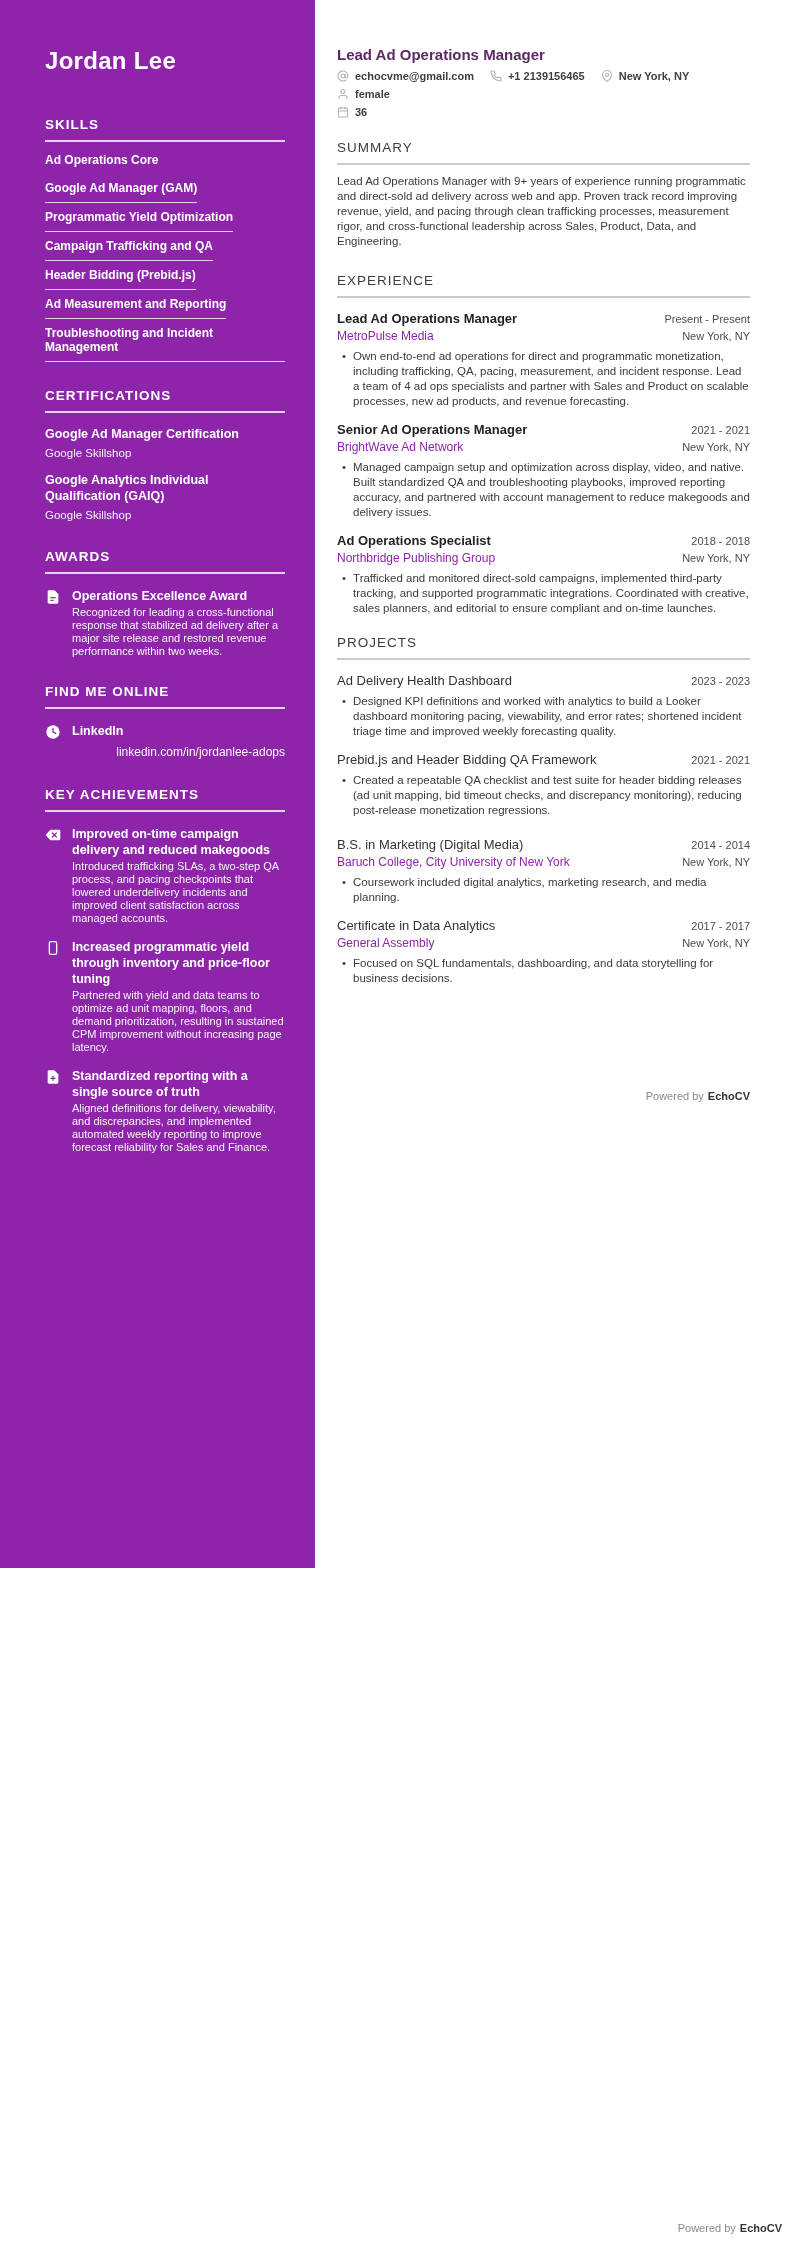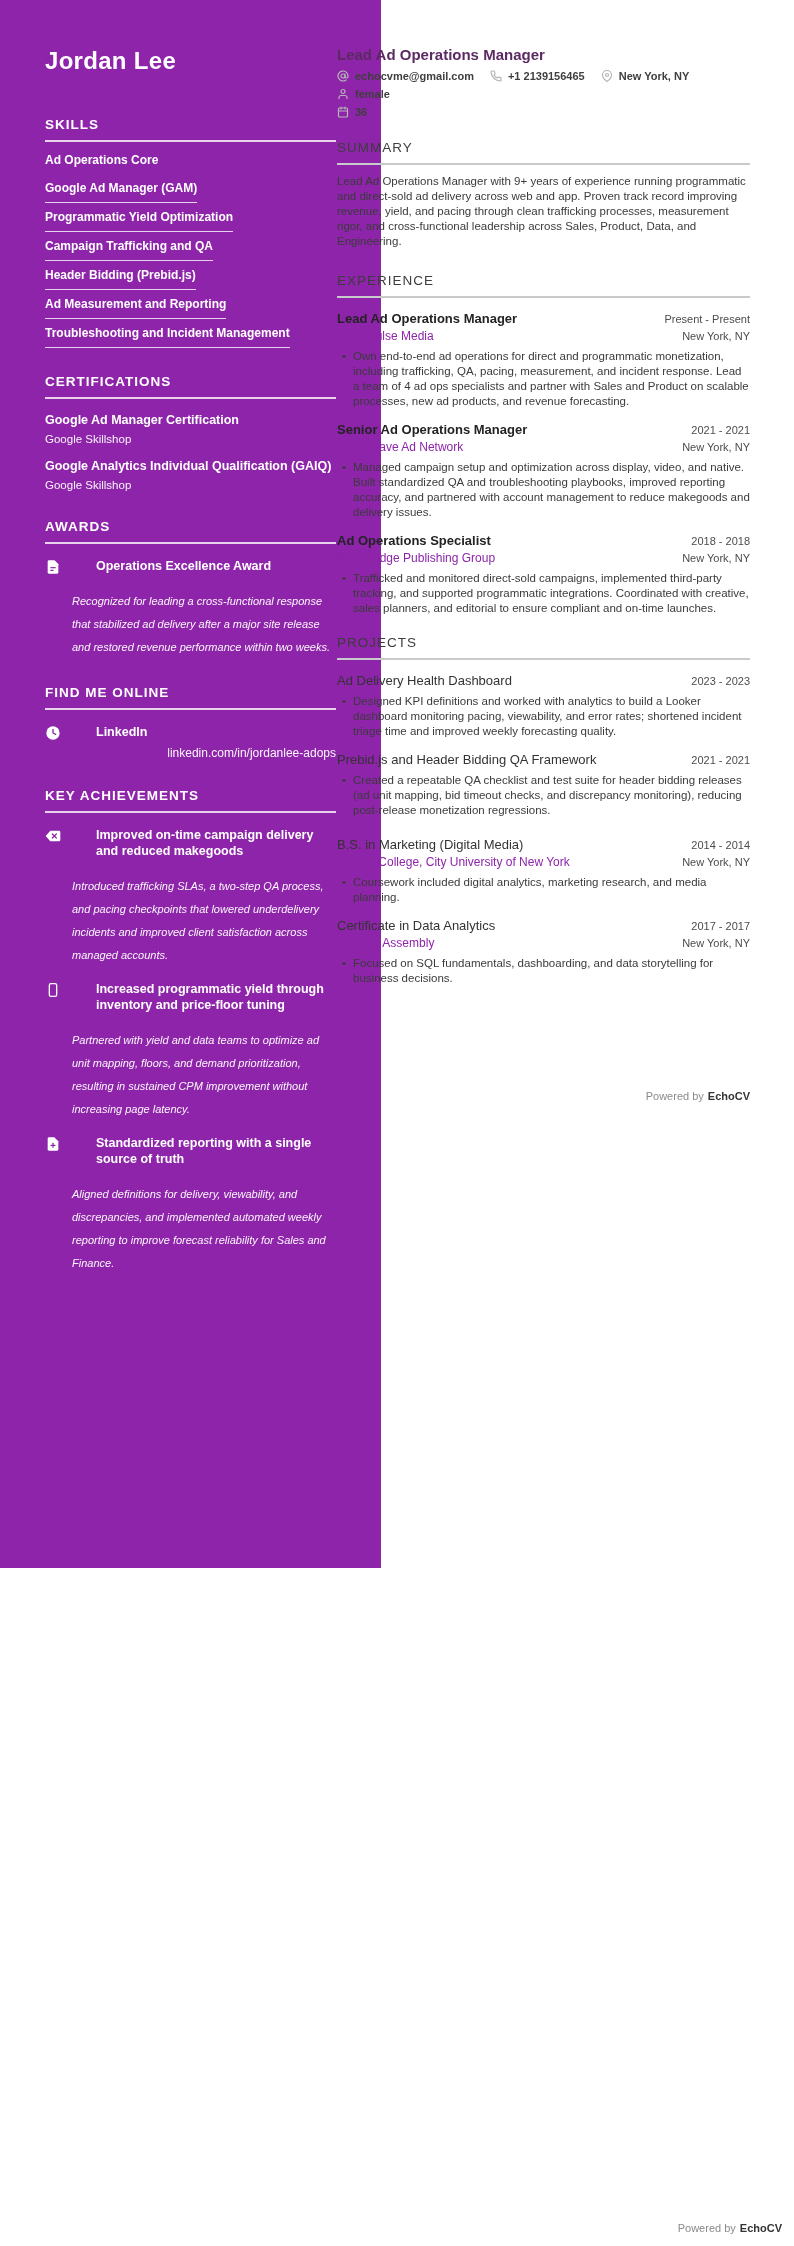--- a/index.html
+++ b/index.html
@@ -1,39 +1,39 @@
 <!DOCTYPE html>
 <html><head>
 <meta charset="utf-8">
 <style>
   html,body{margin:0;padding:0;background:#ffffff;}
   *{box-sizing:border-box;}
   body{font-family:"Liberation Sans", sans-serif;}
   .canvas{position:relative;width:794px;height:2246px;background:#ffffff;overflow:hidden;}
 
   
-  .sidebar{position:absolute;left:0;top:0;width:381px;height:1568px;background:#8e24aa;
-           padding:45px 45px 0 45px;color:#fff;}
+  .sidebar{position:absolute;left:0;top:0;width:315px;height:1568px;background:#8e24aa;
+           padding:45px 30px 0 45px;color:#fff;}
   .side-name{font-size:24px;font-weight:700;letter-spacing:.3px;margin:2px 0 0 0;}
   .side-section{margin-top:0;}
   .side-heading{font-size:13.5px;font-weight:600;letter-spacing:1px;color:#fff;
                 border-bottom:2px solid rgba(255,255,255,.8);padding-bottom:8px;margin:0;}
   .skills-list{margin-top:4px;}
   .skill{font-size:12px;font-weight:700;color:#fff;padding:7px 0 7px 0;display:table;}
   .skill + .skill{border-bottom:0;}
   .skill.underlined{border-bottom:1px solid rgba(255,255,255,.8);}
   .cert-item{margin-top:13px;}
   .cert-name{font-size:12.5px;font-weight:700;line-height:16px;}
   .cert-issuer{font-size:11.5px;font-weight:400;color:rgba(255,255,255,.95);margin-top:5px;}
   .icon-row{display:flex;align-items:flex-start;margin-top:14px;}
   .icon-box{flex:0 0 16px;width:16px;height:16px;margin-right:11px;margin-top:1px;}
   .icon-box svg{width:16px;height:16px;display:block;}
   .row-body{flex:1;}
-  .row-title{font-size:12.5px;font-weight:700;line-height:16px;margin-left:24px;}
-  .row-desc{font-size:11px;font-weight:400;line-height:23px;color:rgba(255,255,255,.96);margin-top:16px;font-style:italic;}
+  .row-title{font-size:12.5px;font-weight:700;line-height:16px;}
+  .row-desc{font-size:11px;font-weight:400;line-height:13px;color:rgba(255,255,255,.96);margin-top:2px;}
   .link-url{font-size:12px;color:rgba(255,255,255,.96);margin-top:6px;text-align:right;}
   .sp-skills{margin-top:42px;}
   .sp-certs{margin-top:26px;}
   .sp-awards{margin-top:28px;}
   .sp-links{margin-top:26px;}
   .sp-ach{margin-top:28px;}
 
   
   .main{position:absolute;left:315px;top:0;width:479px;padding:46px 44px 0 22px;color:#3b3b3b;}
   .doc-title{font-size:15px;font-weight:700;color:#5b2a62;margin:0;}

